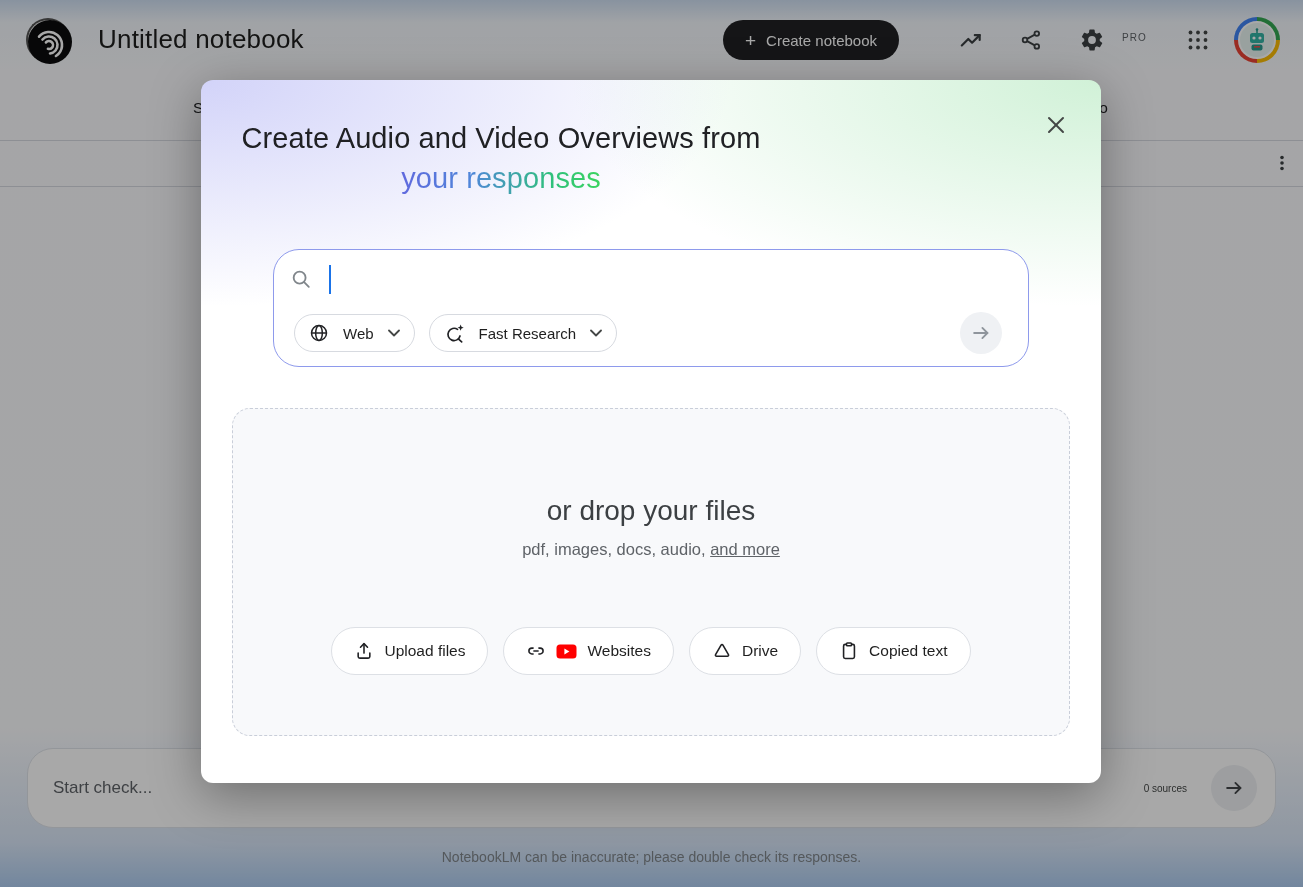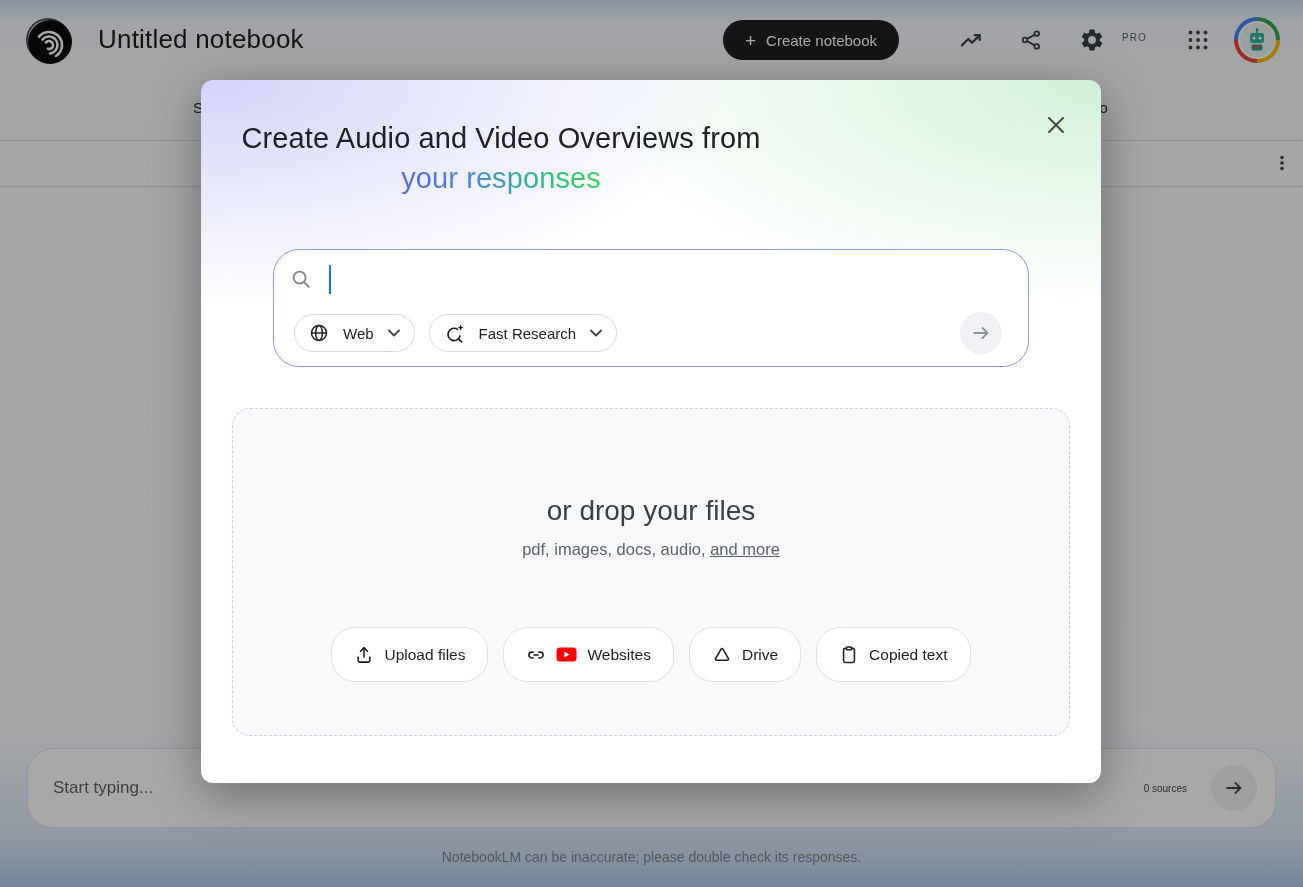--- a/index.html
+++ b/index.html
@@ -71,21 +71,21 @@
     border:1px solid #d7dae0; border-radius:19px; font-size:15px; color:#1f1f1f; cursor:pointer; }
   .go-btn{ position:absolute; right:26px; top:62px; width:42px; height:42px; border-radius:50%;
     background:#eff1f4; border:none; display:flex; align-items:center; justify-content:center; cursor:pointer; }
 
   .dropzone{ position:absolute; left:31px; top:328px; width:838px; height:328px; border-radius:18px;
     border:1.5px dashed #c9ced9; background:#f8f9fb; }
   .dz-heading{ position:absolute; left:0; top:86px; width:100%; text-align:center; font-size:28px; color:#3c4043; }
   .dz-sub{ position:absolute; left:0; top:131px; width:100%; text-align:center; font-size:16.5px; color:#5f6368; }
   .dz-sub a{ color:#5f6368; text-decoration:underline; cursor:pointer; }
   .dz-buttons{ position:absolute; left:0; top:218px; width:100%; display:flex; justify-content:center; gap:15px; }
-  .dz-btn{ height:55px; display:flex; align-items:center; gap:10px; padding:16px 22px; background:#fff;
+  .dz-btn{ height:48px; display:flex; align-items:center; gap:10px; padding:16px 22px; background:#fff;
     border:1px solid #dde0e5; border-radius:24px; font-size:15.5px; color:#1f1f1f; cursor:pointer; font-family:inherit; }
 
   .yt-badge{ display:inline-flex; }
   svg{ display:block; }
 </style>
 </head>
 <body>
 
 <div class="stage">
 
@@ -176,21 +176,21 @@
     <span>
       <svg width="18" height="18" viewBox="0 0 18 18" fill="#3c4043">
         <circle cx="9" cy="3.5" r="1.8"></circle>
           <circle cx="9" cy="9" r="1.8"></circle>
           <circle cx="9" cy="14.5" r="1.8"></circle>
       </svg>
     </span>
   </button>
 
   <div class="composer">
-    <div class="composer-placeholder">Start typing...</div>
+    <div class="composer-placeholder">Start check...</div>
     <div class="composer-right">
       <span class="sources-count">0 sources</span>
       <button class="send-btn">
         <span>
           <svg width="22" height="22" viewBox="0 0 24 24" fill="none" stroke="#44474a" stroke-width="2" stroke-linecap="round" stroke-linejoin="round">
             <path d="M4.5 12 H19"></path>
               <path d="M13.5 6.5 L19 12 L13.5 17.5"></path>
           </svg>
         </span>
       </button>

